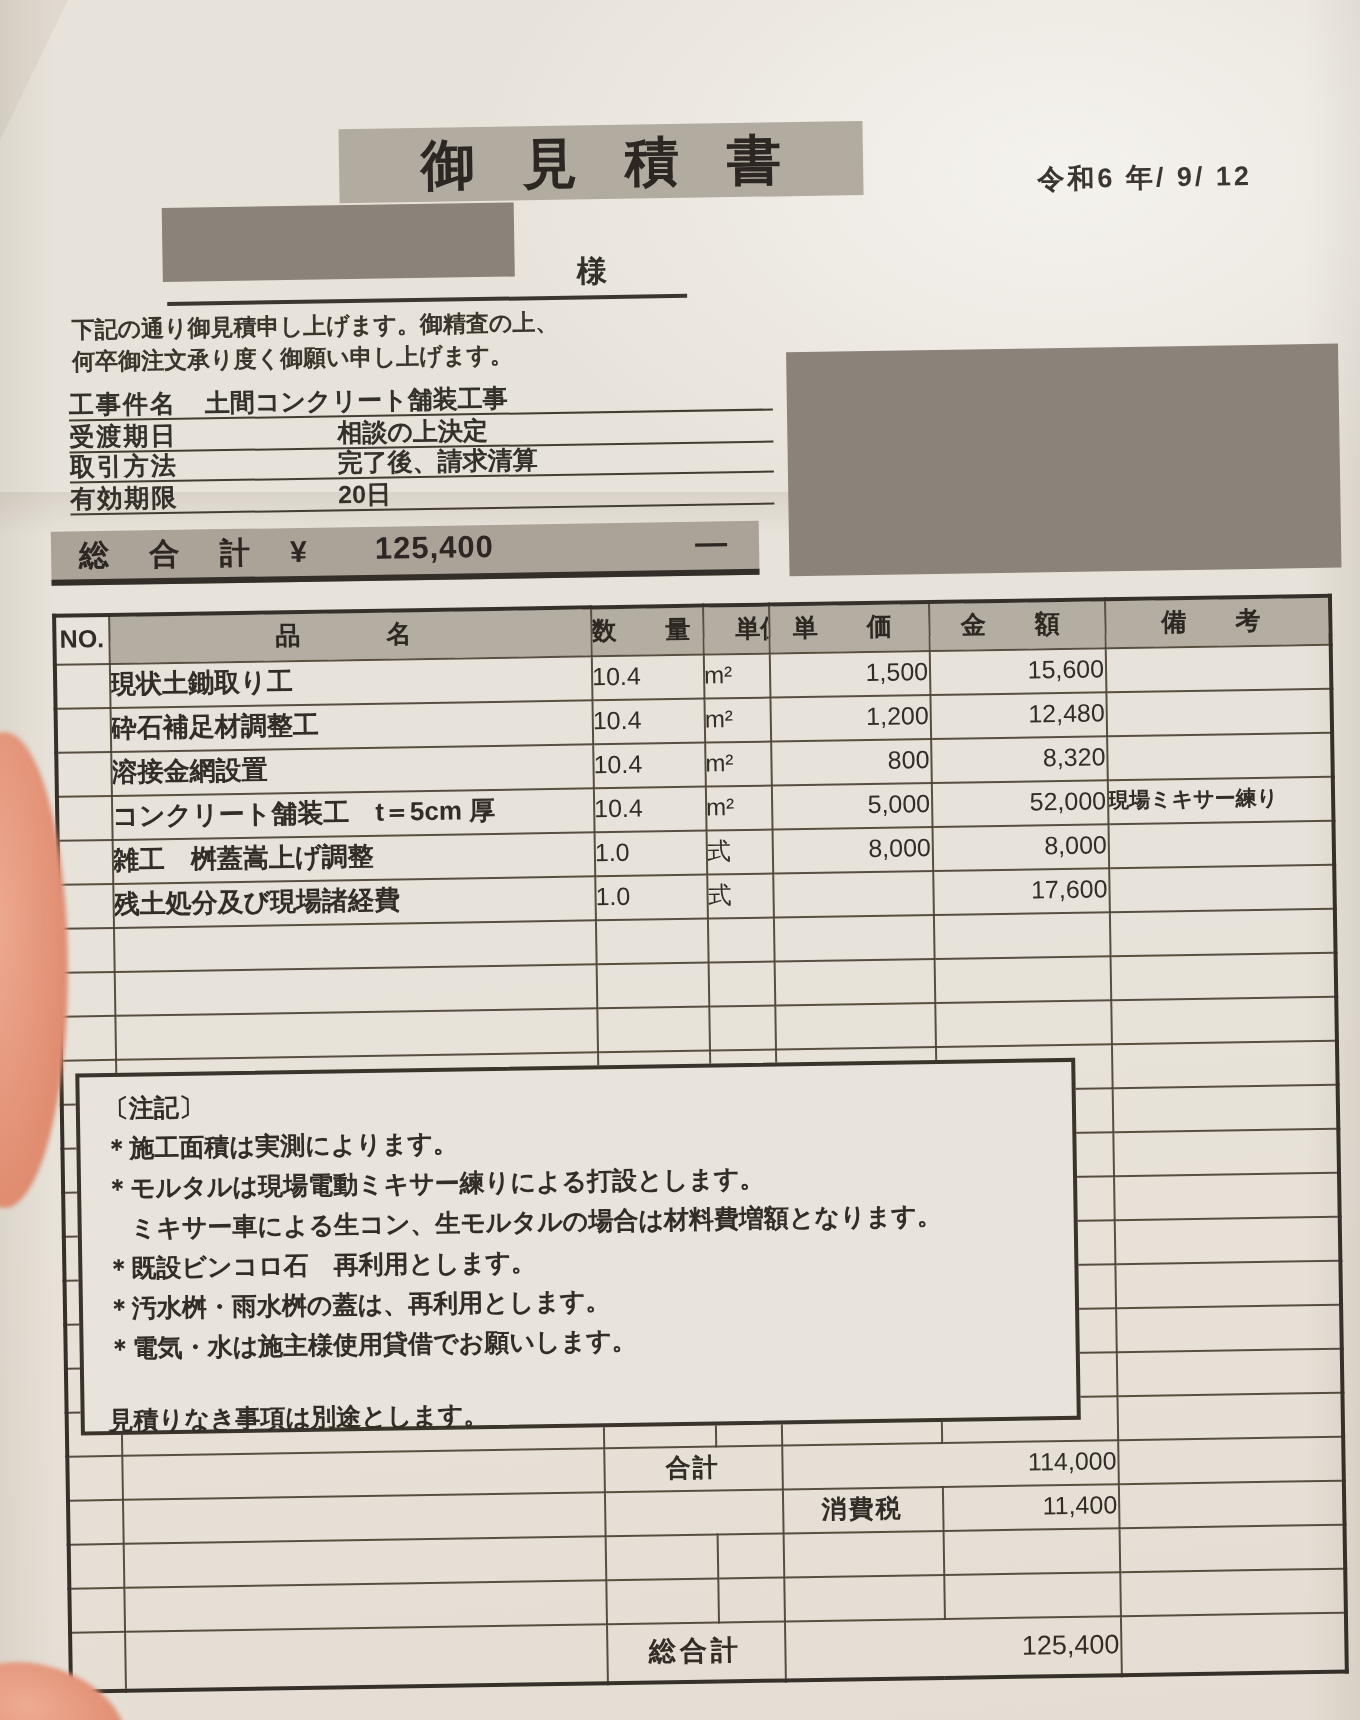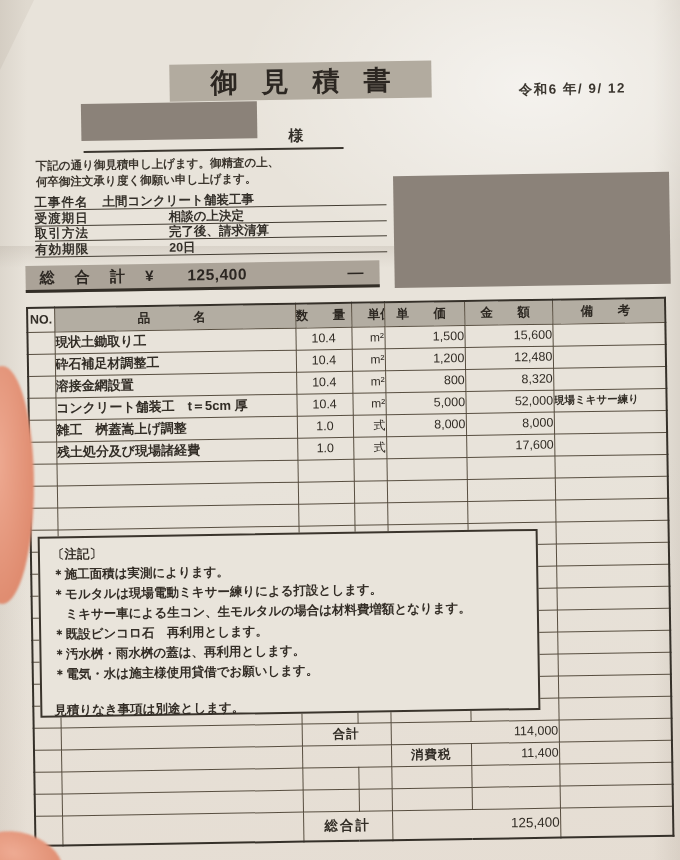--- a/index.html
+++ b/index.html
@@ -99,22 +99,22 @@
     border:1px solid rgba(72,62,48,0.9);
     padding:0;vertical-align:middle;overflow:hidden;white-space:nowrap;
   }
   tr.hrow{height:24px;}
   tr.hrow th{font-weight:700;font-size:12.5px;}
   th.hdr{background:#b3ada2;letter-spacing:6px;color:#2d2822;}
   th.no-h{font-size:10.5px;letter-spacing:0;text-align:center;padding-left:2px;}
   tr.data{height:22px;}
   tr.filler{height:22px;}
   td.name{font-weight:700;padding-left:5px;font-size:13px;}
-  td.qty{text-align:center;}
-  td.unit{text-align:right;font-size:12px;margin-left:29px;}
+  td.qty{text-align:left;}
+  td.unit{text-align:left;font-size:12px;margin-left:29px;}
   td.price{text-align:right;padding-right:8px;}
   td.amount{text-align:right;padding-right:10px;}
   td.note{font-size:10.5px;padding-left:3px;font-weight:600;}
   tr.subtotal{height:22px;}
   td.t-label{text-align:center;font-weight:600;letter-spacing:1px;}
   td.t-value{text-align:right;padding-right:18px;}
   tr.grand{height:30px;font-size:13.5px;}
   tr.grand td.t-label{letter-spacing:2px;}
 
   

